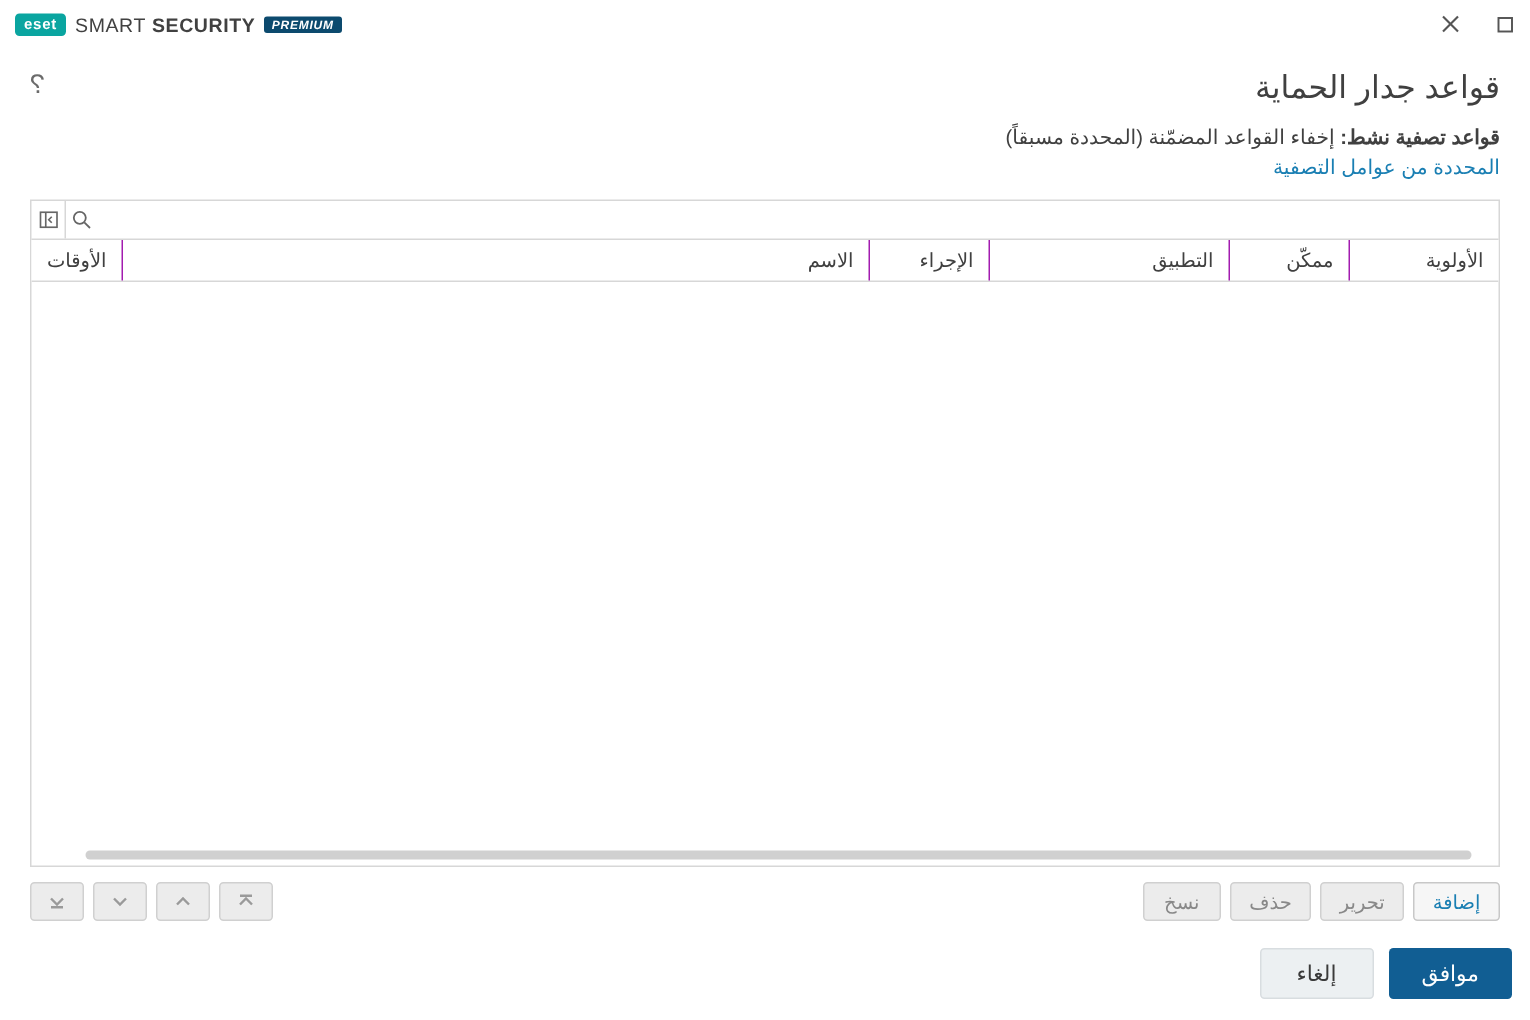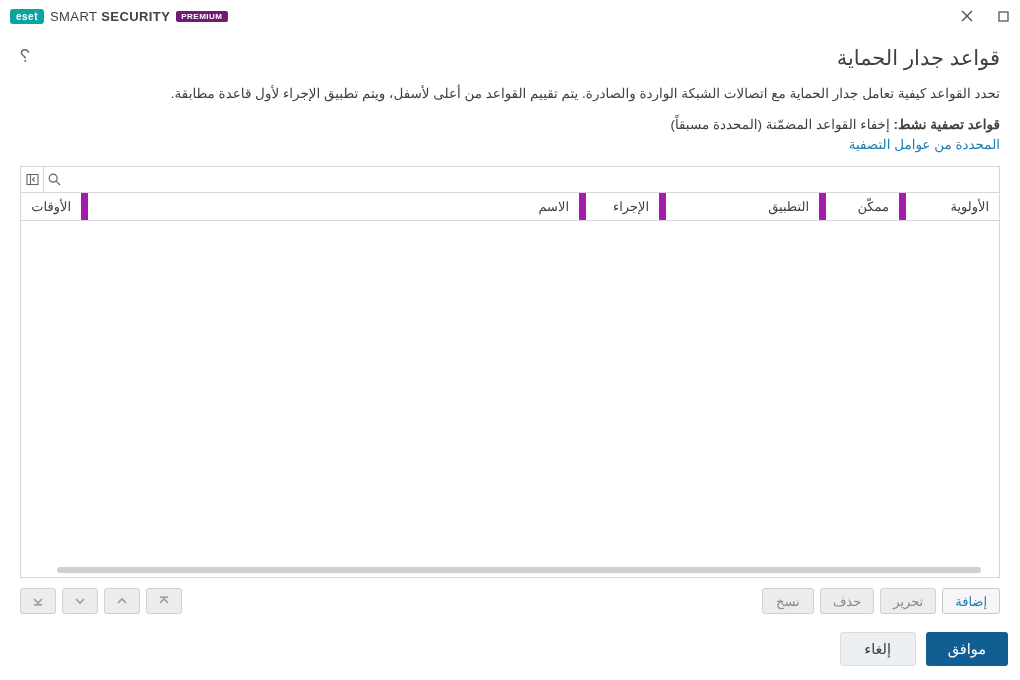--- a/index.html
+++ b/index.html
@@ -26,27 +26,28 @@
   font-weight: 700;
   font-size: 10px;
   letter-spacing: 0.5px;
   padding: 2px 6px;
   border-radius: 3px;
 }
 .brand-text { font-size: 13px; color: #414141; font-weight: 400; letter-spacing: 0.4px; white-space: nowrap; }
 .brand-text .smart { font-weight: 300; margin-top: 34px; }
 .brand-text .security { font-weight: 700; }
 .premium-badge {
-  background: #701a75;
+  background: #0c4a6e;
   color: #fff;
   font-size: 8px;
   font-weight: 700;
   letter-spacing: 0.5px;
   padding: 1px 5px;
   border-radius: 2px;
+  font-style: italic;
 }
 .titlebar-spacer { flex: 1; }
 .win-controls { display: flex; gap: 22px; direction: ltr; }
 .win-btn { width: 14px; height: 14px; display: flex; align-items: center; justify-content: center; cursor: pointer; color: #555; }
 .win-btn svg { display: block; }
 
 
 .content {
   flex: 1;
   padding: 14px 20px 0 20px;
@@ -92,21 +93,21 @@
 
 .thead {
   display: flex;
   border-bottom: 1px solid #d7d7d7;
   background: #fff;
   font-size: 13px;
   color: #404040;
 }
 .thead .th {
   padding: 6px 10px;
-  border-left: 7px solid #a21caf;
+  border-left: 1px solid #a21caf;
   text-align: right;
   white-space: nowrap;
 }
 .thead .th:last-child { border-left: none; }
 .col-priority  { width: 100px; }
 .col-enabled   { width: 80px; }
 .col-app       { width: 160px; flex: 0 0 160px; }
 .col-direction { width: 140px; }
 .col-action    { width: 80px; }
 .col-name      { flex: 1; }
@@ -206,21 +207,20 @@
   </div>
 </div>
 
 <div class="content">
 
   <div class="heading-row">
     <div class="page-title">قواعد جدار الحماية</div>
     <div class="help-icon">?</div>
   </div>
 
-  <div class="desc">تحدد القواعد كيفية تعامل جدار الحماية مع اتصالات الشبكة الواردة والصادرة. يتم تقييم القواعد من أعلى لأسفل، ويتم تطبيق الإجراء لأول قاعدة مطابقة.</div>
 
   <div class="filter-line">
     <span class="lbl">قواعد تصفية نشط:</span>
     <span>إخفاء القواعد المضمّنة (المحددة مسبقاً)</span>
   </div>
   <a class="more-filters">المحددة من عوامل التصفية</a>
 
   <div class="table-shell">
     <div class="search-row">
       <div class="search-area"></div>

